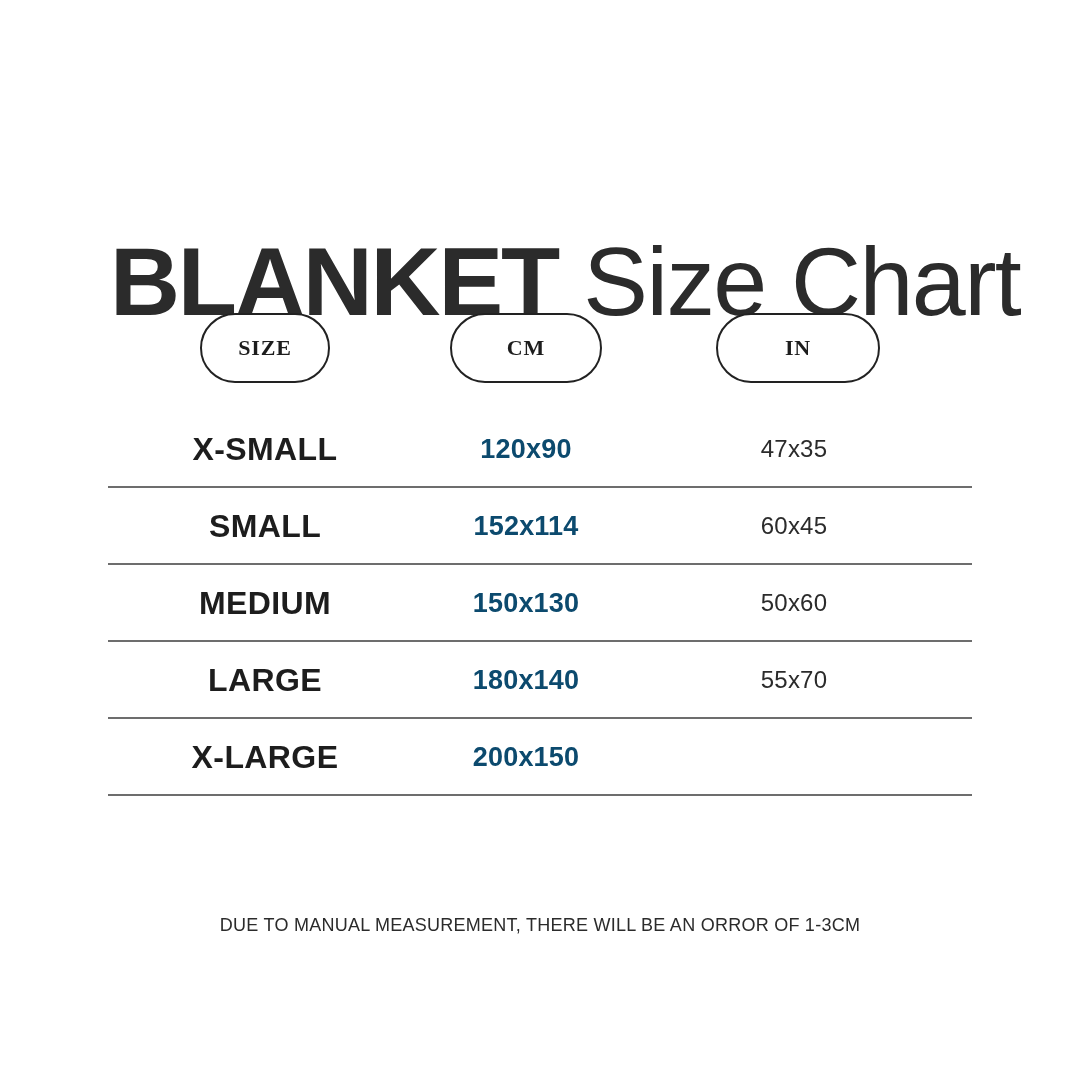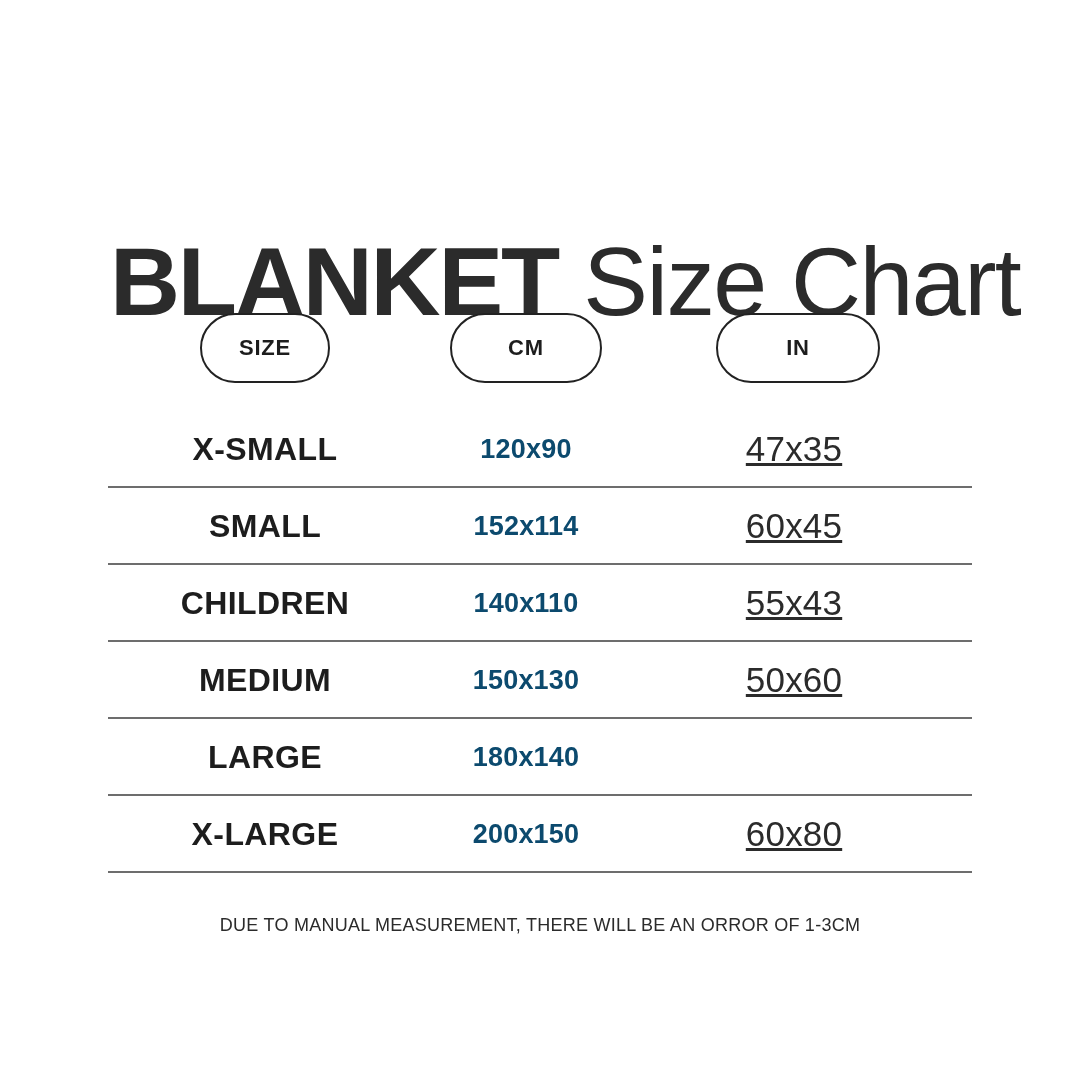--- a/index.html
+++ b/index.html
@@ -43,20 +43,21 @@
     letter-spacing: -1.6px;
   }
 
   
   .pill-row {
     position: absolute;
     left: 108px;
     top: 313px;
     width: 864px;
     height: 72px;
+    font-family: Liberation Serif, serif;
   }
   .pill {
     position: absolute;
     top: 0;
     height: 70px;
     box-sizing: border-box;
     border: 2px solid #222222;
     border-radius: 999px;
     background: #ffffff;
     display: flex;
@@ -107,25 +108,24 @@
     left: 320px;
     width: 196px;
     font-size: 27px;
     font-weight: 700;
     letter-spacing: 0.2px;
     color: #0c4a6e;
   }
   .cell-in {
     left: 588px;
     width: 196px;
-    font-size: 35px;
+    font-size: 24px;
     font-weight: 400;
     letter-spacing: 0.2px;
     color: #2b2b2b;
-    text-decoration: underline;
   }
 
   
   .footer-note {
     position: absolute;
     left: 0;
     top: 915px;
     width: 1080px;
     text-align: center;
     font-size: 18px;
@@ -155,40 +155,35 @@
       <div class="cell cell-cm">120x90</div>
       <div class="cell cell-in">47x35</div>
     </div>
 
     <div class="row">
       <div class="cell cell-size">SMALL</div>
       <div class="cell cell-cm">152x114</div>
       <div class="cell cell-in">60x45</div>
     </div>
 
-    <div class="row">
-      <div class="cell cell-size">CHILDREN</div>
-      <div class="cell cell-cm">140x110</div>
-      <div class="cell cell-in">55x43</div>
-    </div>
 
     <div class="row">
       <div class="cell cell-size">MEDIUM</div>
       <div class="cell cell-cm">150x130</div>
       <div class="cell cell-in">50x60</div>
     </div>
 
     <div class="row">
       <div class="cell cell-size">LARGE</div>
       <div class="cell cell-cm">180x140</div>
+      <div class="cell cell-in">55x70</div>
     </div>
 
     <div class="row">
       <div class="cell cell-size">X-LARGE</div>
       <div class="cell cell-cm">200x150</div>
-      <div class="cell cell-in">60x80</div>
     </div>
 
   </div>
 
   <div class="footer-note">DUE TO MANUAL MEASUREMENT, THERE WILL BE AN ORROR OF 1-3CM</div>
 
 </div>
 
 </body></html>

